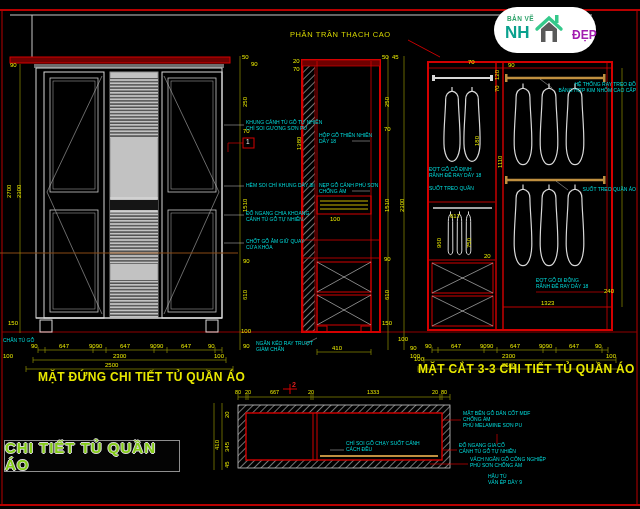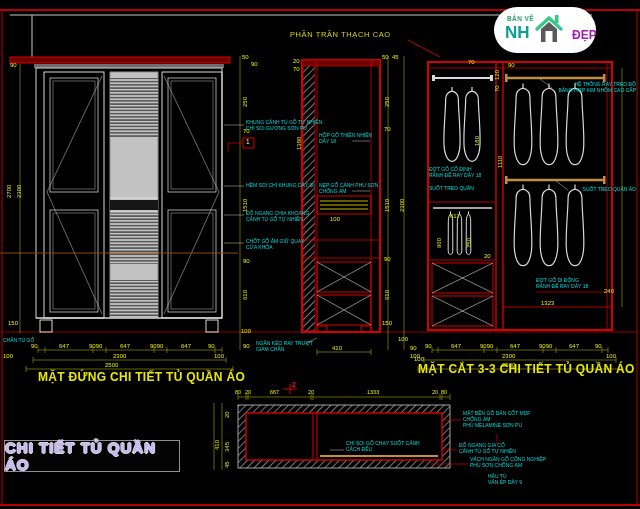--- a/index.html
+++ b/index.html
@@ -18,21 +18,21 @@
   .callout{font-size:6.5px;color:#f0f0f0;}
   .c2{font-size:7px;color:#e02020;font-weight:bold;}
   .logo{position:absolute;left:494px;top:7px;width:102px;height:46px;background:#fff;
         border-radius:23px;z-index:6;}
   .logo .tag{position:absolute;left:13px;top:8px;font-size:6.5px;font-weight:bold;color:#2fa36b;letter-spacing:.4px;}
   .logo .nh{position:absolute;left:11px;top:16px;font-size:17px;font-weight:800;color:#0aa18e;}
   .logo .dep{position:absolute;left:66px;top:21px;font-size:12px;font-weight:800;color:#a21caf;margin-left:12px;}
   .logo svg{position:absolute;left:38px;top:4px;}
   .titleblock{position:absolute;left:4px;top:440px;width:174px;height:30px;border:1px solid #8f8f8f;
         background:#040404;z-index:4;display:flex;align-items:center;justify-content:center;}
-  .titleblock span{font-size:15px;font-weight:bold;letter-spacing:1px;color:#c4b5fd;
+  .titleblock span{font-size:15px;font-weight:bold;letter-spacing:1px;color:#84cc16;
         text-shadow:-1px 0 #d8d8d8,1px 0 #d8d8d8,0 -1px #d8d8d8,0 1px #d8d8d8;}
   .footer{position:absolute;left:168px;top:471px;width:301px;height:34px;background:#fff;
         border-radius:17px;z-index:6;display:flex;align-items:center;justify-content:center;}
   .footer span{font-size:18px;font-weight:bold;color:#474747;}
 </style>
 </head>
 <body>
 
 <div class="canvas">
 

